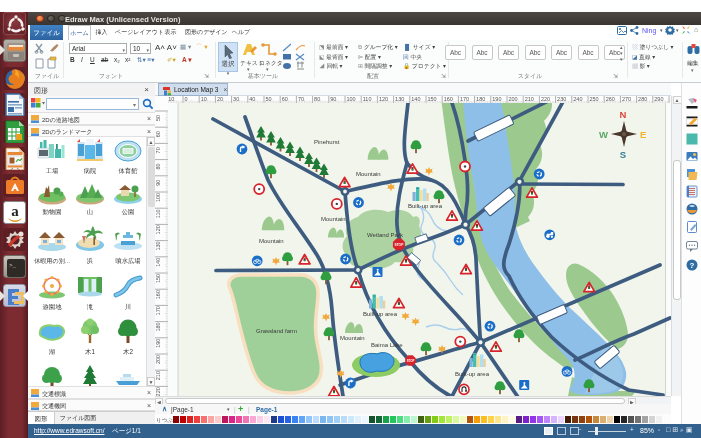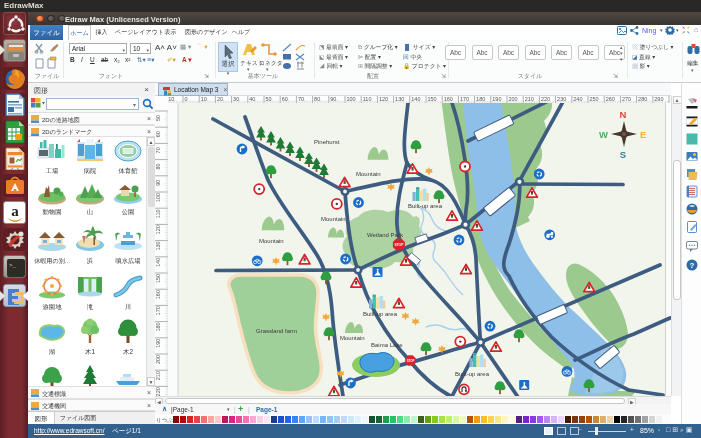--- a/index.html
+++ b/index.html
@@ -49,21 +49,20 @@
   #colorbar { left:155px; top:414px; width:516px; height:10px; background:#fcfcfc; }
   .csq { position:absolute; top:1.5px; width:6.4px; height:7px; }
   
   #sidebar { left:681px; top:83px; width:20px; height:341px; background:#fdfdfd; border-left:1px solid #e0e0e0; }
   
   #statusbar { left:28px; top:424px; width:673px; height:14px; background:#33618d; color:#fff; font-size:6.5px; }
 </style>
 </head>
 <body>
 <div id="root">
-  <div class="abs" id="topbar">EdrawMax</div>
   <div class="abs" id="launcher">
 
     <div class="ltile" style="top:0px;background:radial-gradient(circle at 50% 40%,#8d3a3f,#5e1f24);border:1px solid #8a4a4a;">
       <svg width="22" height="22" style="margin:1px;" viewBox="0 0 22 22">
         <g transform="translate(11,11)">
           <circle r="6.2" fill="none" stroke="#f2f0ee" stroke-width="2.6"></circle>
           <g fill="#7b2a30">
             <rect x="-1.5" y="-9" width="3" height="4.5"></rect>
             <rect x="-1.5" y="-9" width="3" height="4.5" transform="rotate(120)"></rect>
             <rect x="-1.5" y="-9" width="3" height="4.5" transform="rotate(240)"></rect>

